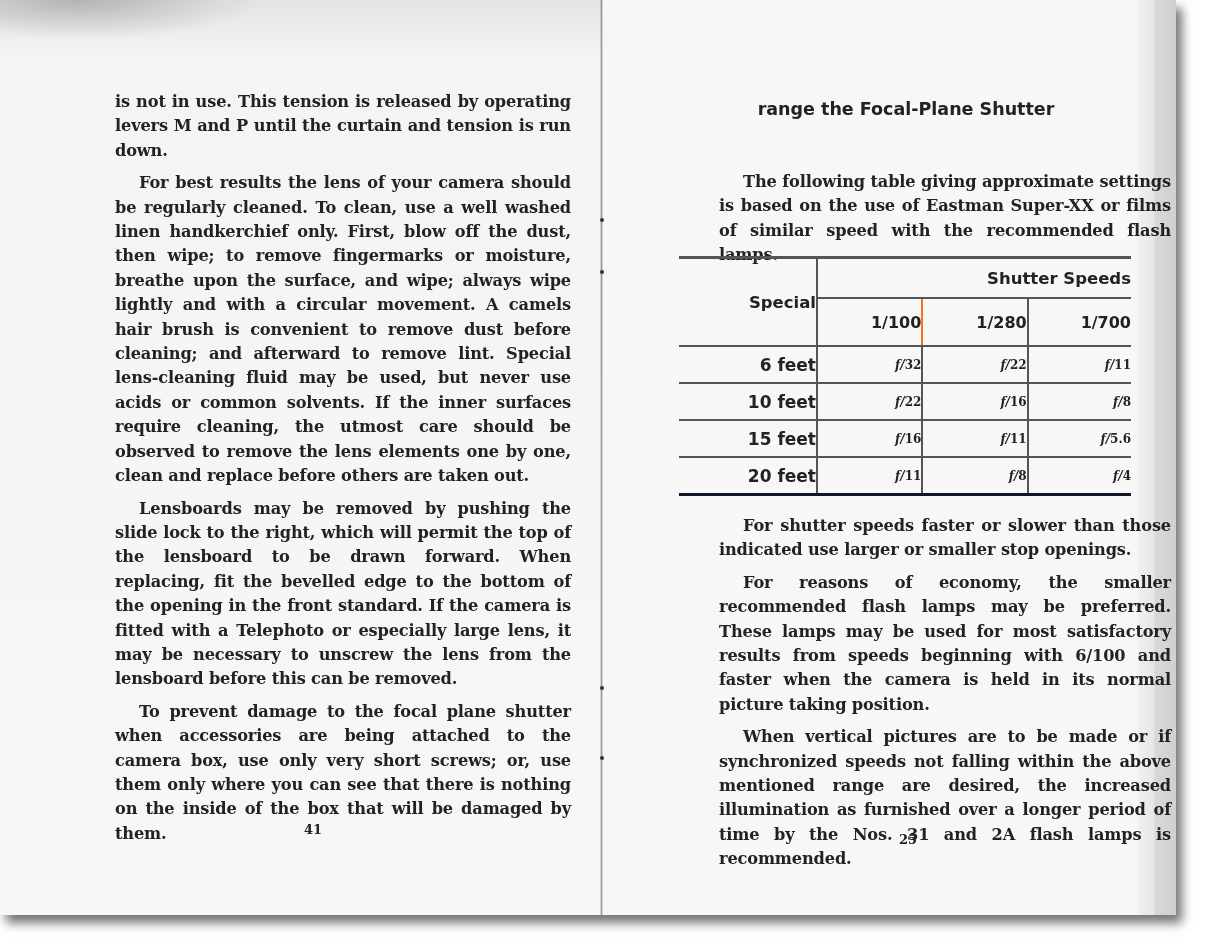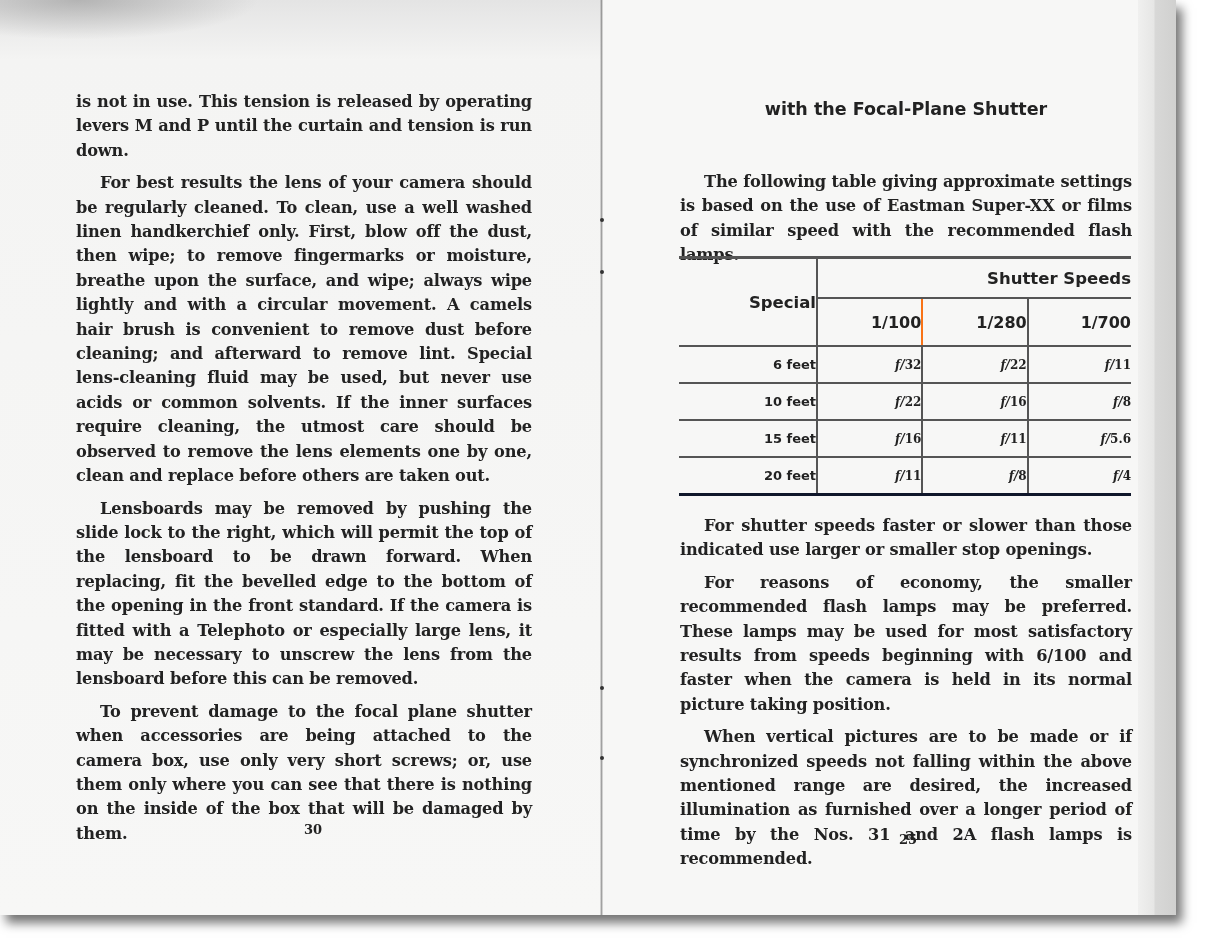--- a/index.html
+++ b/index.html
@@ -72,20 +72,21 @@
       left: 600px;
     }
     .body-text {
       position: absolute;
       font-size: 16.2px;
       line-height: 24.4px;
       font-weight: bold;
       text-align: justify;
       letter-spacing: -0.15px;
       color: #222;
+      margin-left: 39px;
     }
     .left-col {
       left: 76px;
       top: 90px;
       width: 456px;
     }
     .right-col {
       left: 680px;
       width: 452px;
     }
@@ -147,21 +148,21 @@
     }
     .hdr-speed {
       font-family: "DejaVu Sans", "Liberation Sans", sans-serif;
       font-size: 16px;
       border-bottom: 2px solid #555;
       height: 46px !important;
     }
     .hdr-speed.mid { border-left: 2px solid #f97316; border-right: 2px solid #555; }
     .row-label {
       font-family: "DejaVu Sans", "Liberation Sans", sans-serif;
-      font-size: 13px;
+      font-size: 17px;
       border-right: 2px solid #555;
       border-bottom: 2px solid #555;
     }
     .cell {
       font-family: "DejaVu Serif", "Liberation Serif", serif;
       font-size: 12px;
       font-weight: bold;
       border-bottom: 2px solid #555;
     }
     .cell.mid { border-left: 2px solid #555; border-right: 2px solid #555; }
@@ -182,24 +183,24 @@
   <div class="gutter-mark" style="top:686px"></div>
   <div class="gutter-mark" style="top:756px"></div>
 </div>
 
 <div class="body-text left-col">
   <p class="para noindent">is not in use. This tension is released by operating levers M and P until the curtain and tension is run down.</p>
   <p class="para">For best results the lens of your camera should be regularly cleaned. To clean, use a well washed linen handkerchief only. First, blow off the dust, then wipe; to remove fingermarks or moisture, breathe upon the surface, and wipe; always wipe lightly and with a circular movement. A camels hair brush is convenient to remove dust before cleaning; and afterward to remove lint. Special lens-cleaning fluid may be used, but never use acids or common solvents. If the inner surfaces require cleaning, the utmost care should be observed to remove the lens elements one by one, clean and replace before others are taken out.</p>
   <p class="para">Lensboards may be removed by pushing the slide lock to the right, which will permit the top of the lensboard to be drawn forward. When replacing, fit the bevelled edge to the bottom of the opening in the front standard. If the camera is fitted with a Telephoto or especially large lens, it may be necessary to unscrew the lens from the lensboard before this can be removed.</p>
   <p class="para">To prevent damage to the focal plane shutter when accessories are being attached to the camera box, use only very short screws; or, use them only where you can see that there is nothing on the inside of the box that will be damaged by them.</p>
 </div>
-<div class="page-number" style="left:304px; top:822px;">30</div>
+<div class="page-number" style="left:304px; top:822px;">41</div>
 
 <div class="title">
-  <div>with the Focal-Plane Shutter</div>
+  <div>range the Focal-Plane Shutter</div>
 </div>
 
 <div class="body-text right-col" style="top:170px;">
   <p class="para">The following table giving approximate settings is based on the use of Eastman Super-XX or films of similar speed with the recommended flash lamps.</p>
 </div>
 
 <div class="table-wrap">
   <table class="exposure">
     <tbody>
         <tr class="top-rule">

